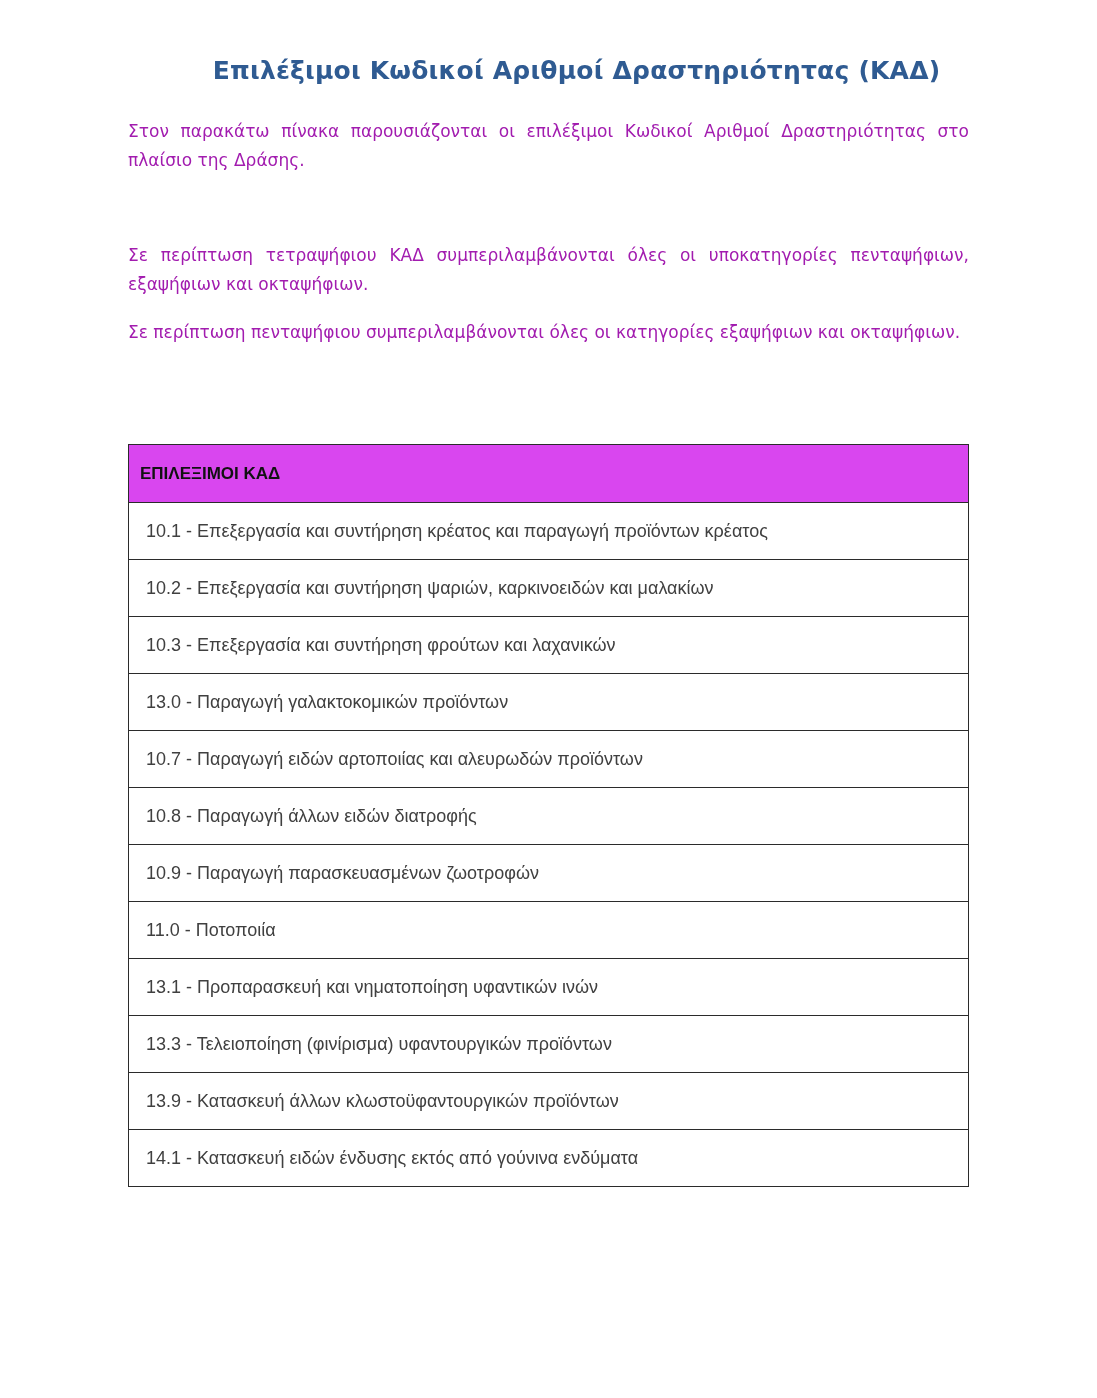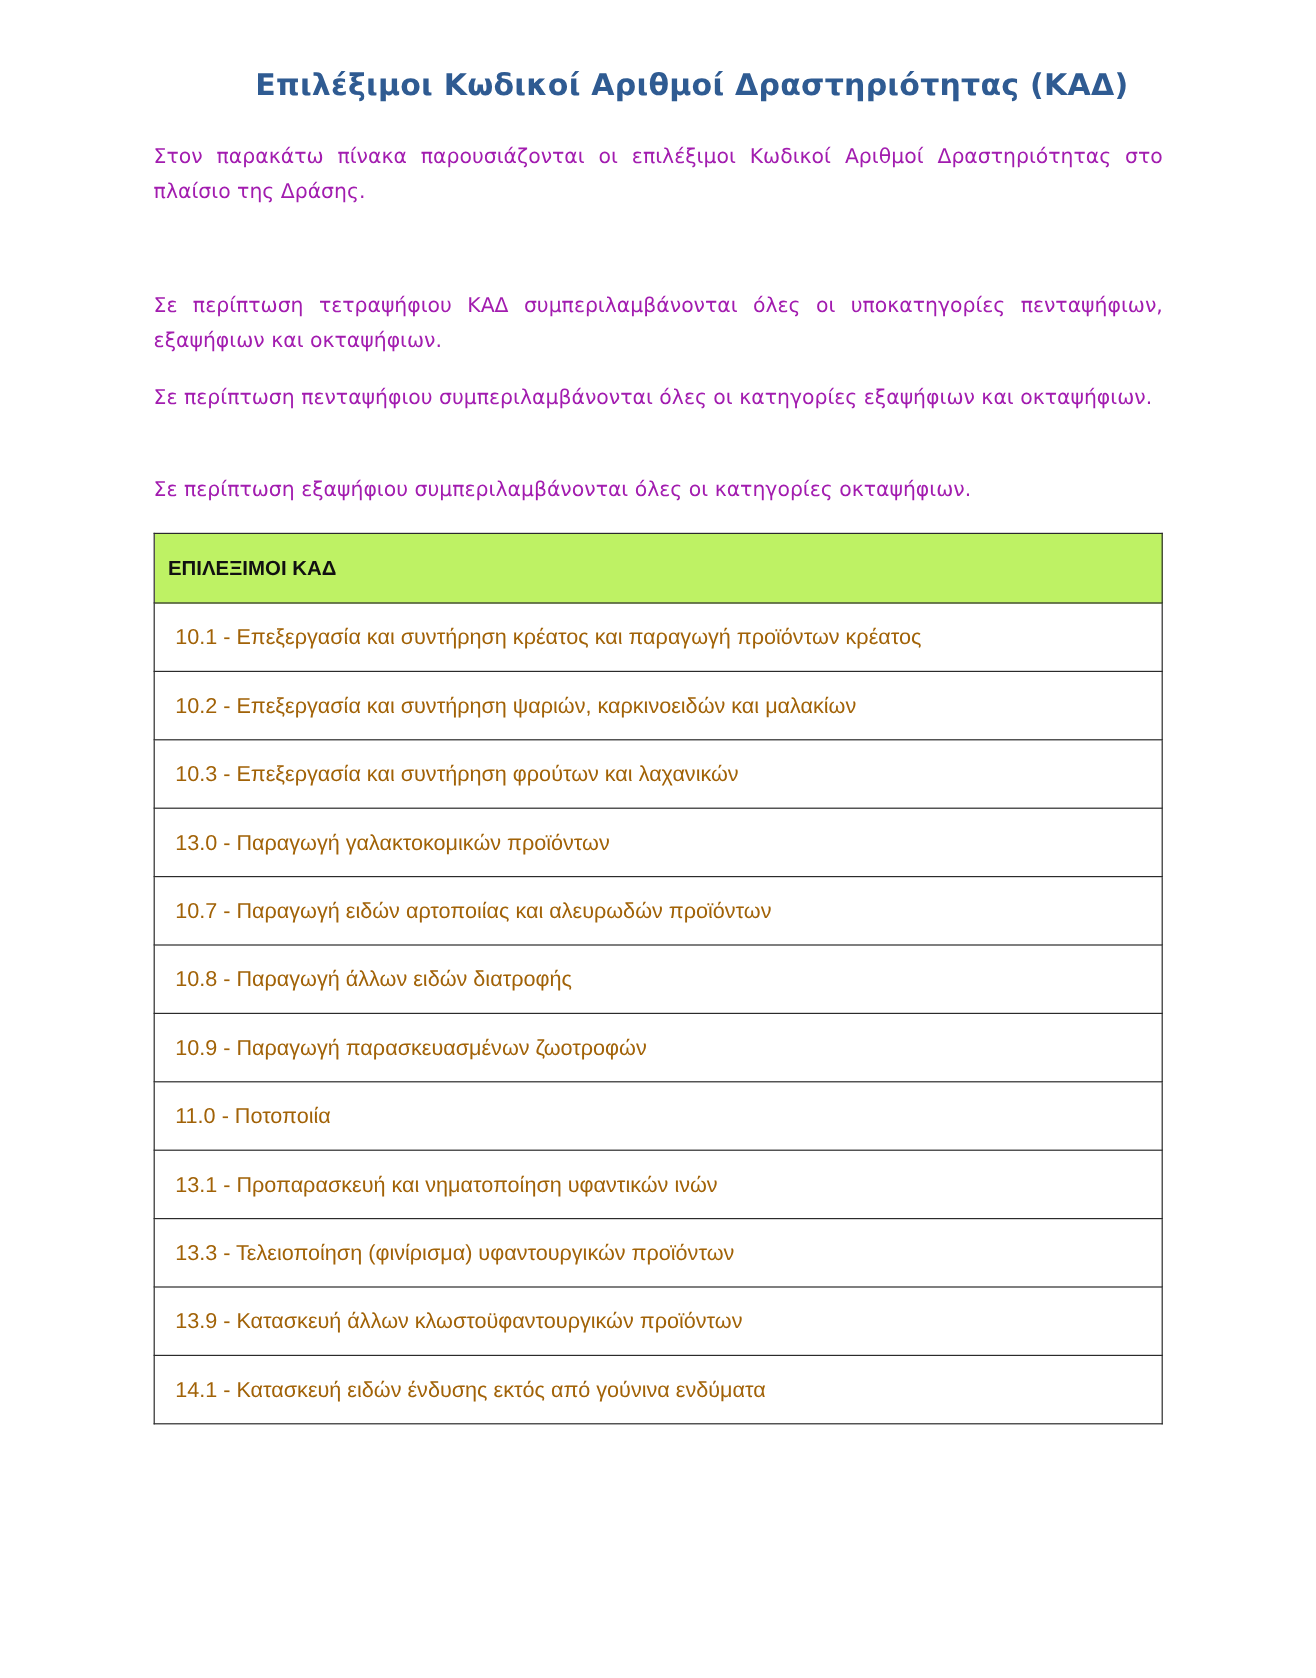--- a/index.html
+++ b/index.html
@@ -7,33 +7,32 @@
   .page { position: absolute; left: 0; top: 0; width: 1097px; height: 1398px; }
   .title { position: absolute; top: 56px; left: 0; width: 1097px; text-align: center; font-family: "DejaVu Sans", sans-serif; font-weight: bold; font-size: 25px; color: #2f5b92; letter-spacing: 0.2px; margin-left: 28px; }
   .para { position: absolute; left: 128px; width: 841px; font-size: 17px; line-height: 29px; color: #a21caf; text-align: justify; text-align-last: left; }
   .p1 { top: 117px; }
   .p2 { top: 194px; }
   .p3 { top: 241px; }
   .p4 { top: 318px; }
   .p5 { top: 394px; }
   .tbl { position: absolute; left: 128px; top: 444px; width: 841px; border-collapse: collapse; font-family: "Liberation Sans", sans-serif; }
   .tbl th, .tbl td { border: 1.5px solid #2b2b2b; padding: 0 11px; text-align: left; }
-  .tbl th { height: 57px; background: #bef264; font-weight: bold; font-size: 17px; color: #111; }
-  .tbl td { height: 56px; font-size: 18px; color: #a16207; padding-left: 17px; }
+  .tbl th { height: 57px; background: #d946ef; font-weight: bold; font-size: 17px; color: #111; }
+  .tbl td { height: 56px; font-size: 18px; color: #404040; padding-left: 17px; }
 </style>
 </head>
 <body>
 
 <div class="page">
   <div class="title">Επιλέξιμοι Κωδικοί Αριθμοί Δραστηριότητας (ΚΑΔ)</div>
 
   <div class="para p1">Στον παρακάτω πίνακα παρουσιάζονται οι επιλέξιμοι Κωδικοί Αριθμοί Δραστηριότητας στο πλαίσιο της Δράσης.</div>
   <div class="para p3">Σε περίπτωση τετραψήφιου ΚΑΔ συμπεριλαμβάνονται όλες οι υποκατηγορίες πενταψήφιων, εξαψήφιων και οκταψήφιων.</div>
   <div class="para p4">Σε περίπτωση πενταψήφιου συμπεριλαμβάνονται όλες οι κατηγορίες εξαψήφιων και οκταψήφιων.</div>
-  <div class="para p5">Σε περίπτωση εξαψήφιου συμπεριλαμβάνονται όλες οι κατηγορίες οκταψήφιων.</div>
 
   <table class="tbl">
     <thead>
       <tr>
         <th>ΕΠΙΛΕΞΙΜΟΙ ΚΑΔ</th>
       </tr>
     </thead>
     <tbody>
       <tr>
           <td>10.1 - Επεξεργασία και συντήρηση κρέατος και παραγωγή προϊόντων κρέατος</td>

